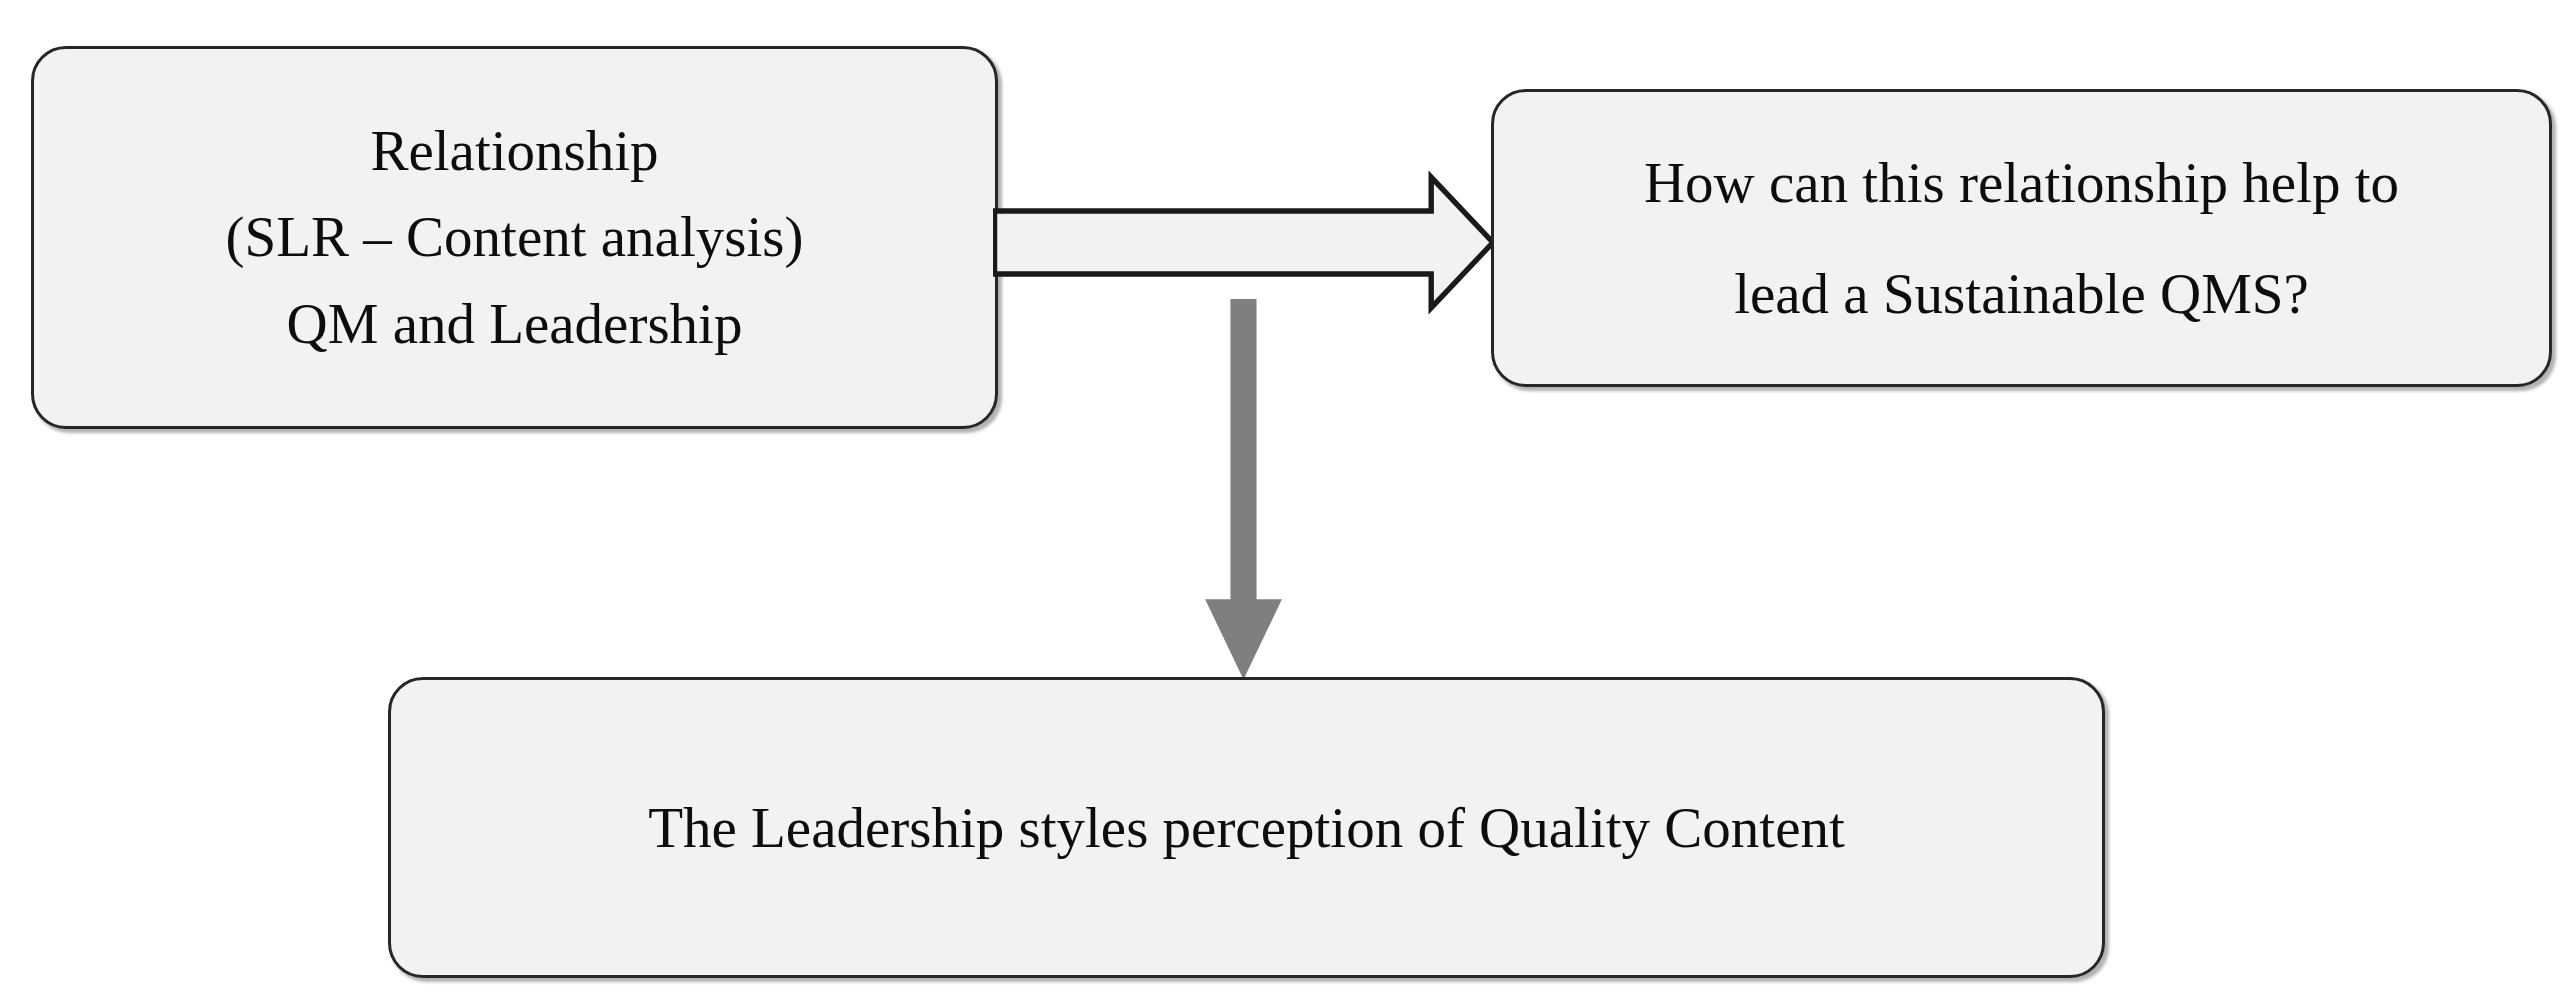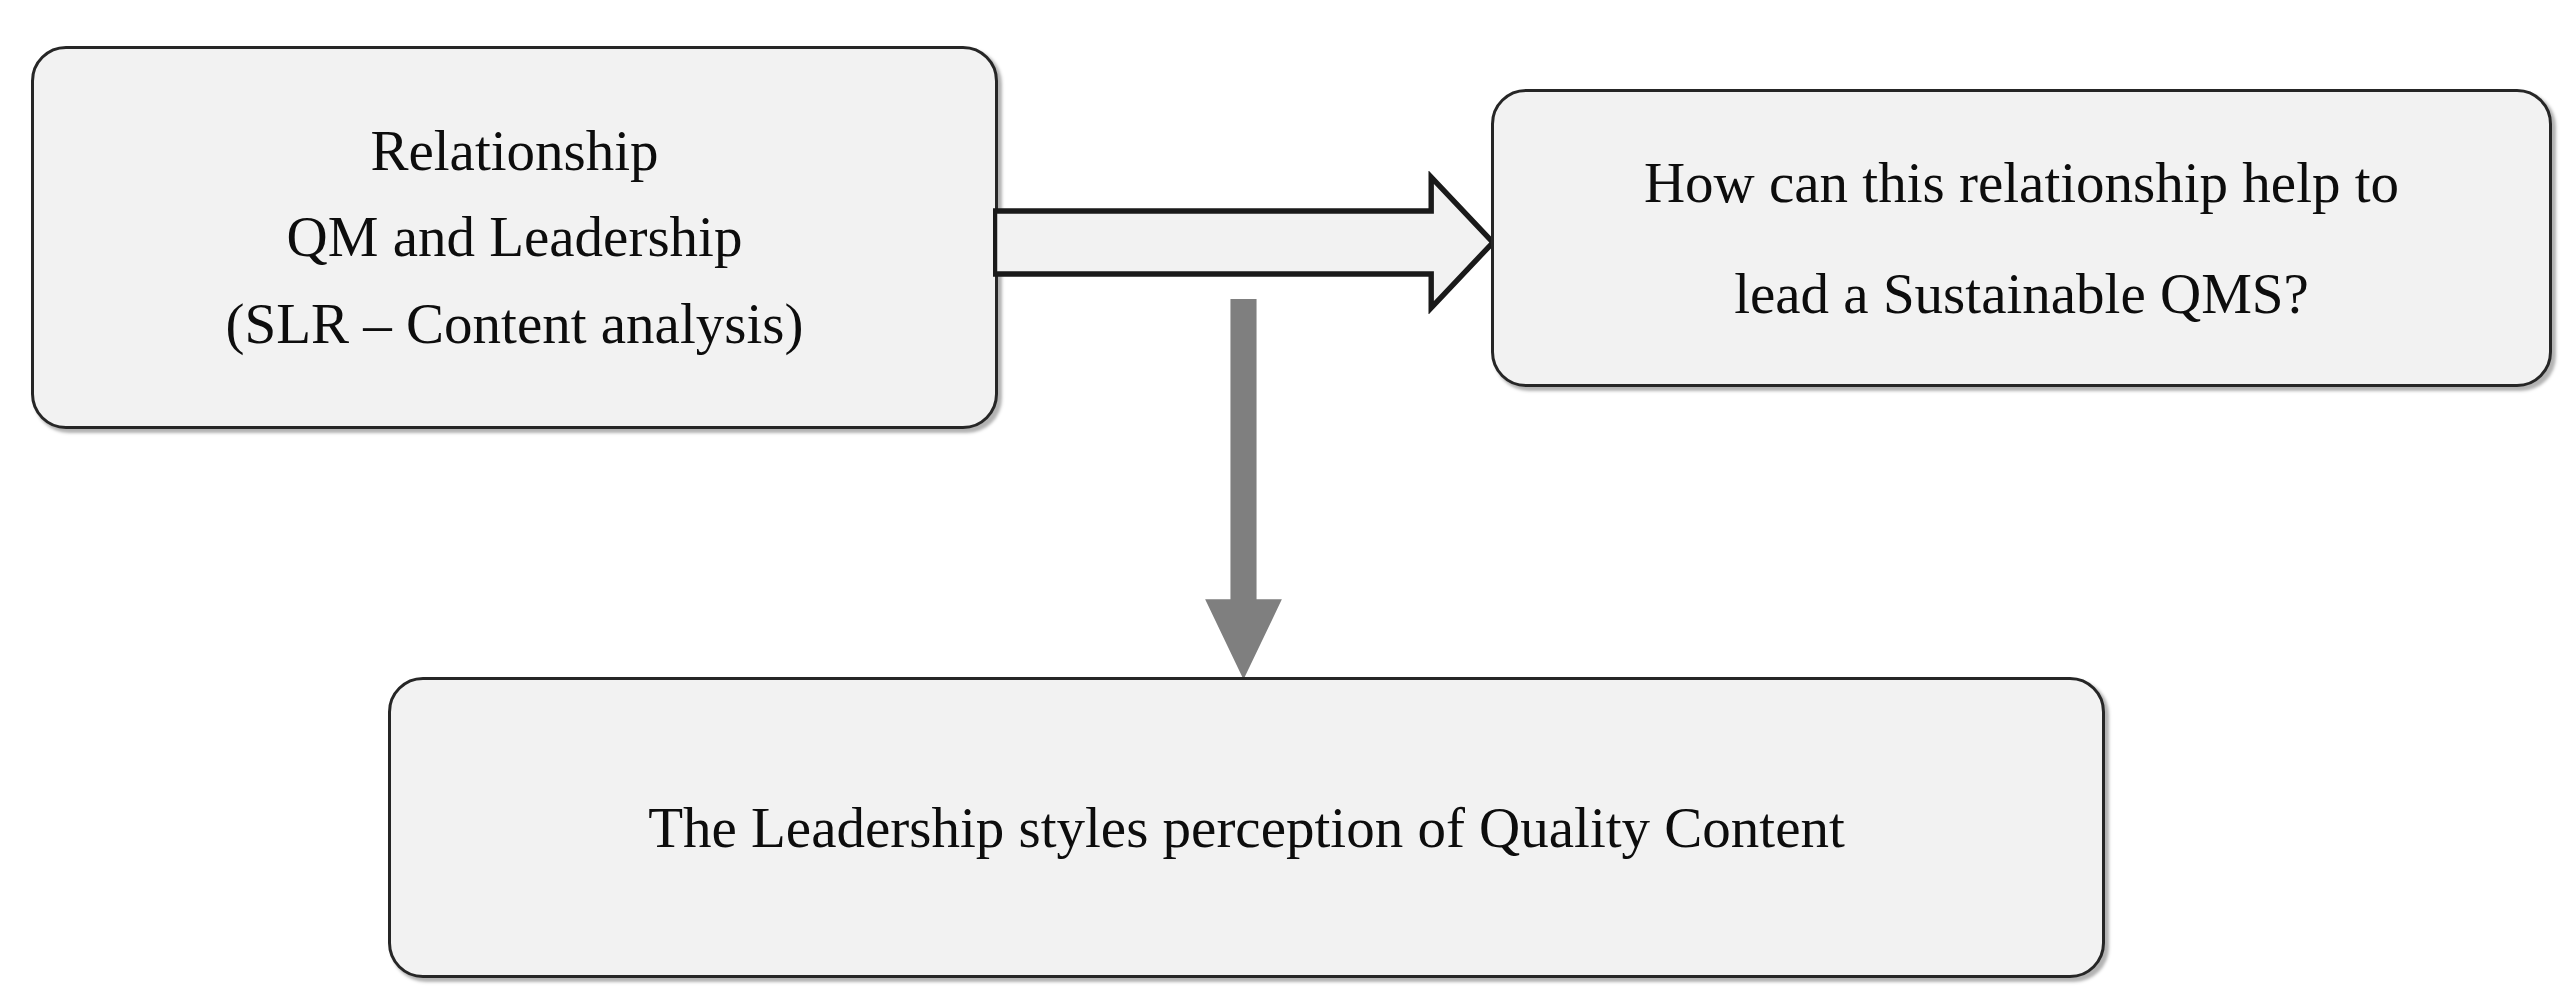--- a/index.html
+++ b/index.html
@@ -84,22 +84,22 @@
   }
   #arrow-down svg { display: block; width: 100%; height: 100%; }
 </style>
 </head>
 <body>
 
 <div id="canvas">
 
   <div class="node" id="node-relationship">
     <span class="line">Relationship</span>
+    <span class="line">(SLR – Content analysis)</span>
     <span class="line">QM and Leadership</span>
-    <span class="line">(SLR – Content analysis)</span>
   </div>
 
   <div id="arrow-right">
     <svg viewBox="0 0 652 186" preserveAspectRatio="none">
       <polygon points="2,52 568,52 568,8 648,93 568,178 568,134 2,134" fill="#f2f2f2" stroke="#1a1a1a" stroke-width="7" stroke-linejoin="miter"></polygon>
     </svg>
   </div>
 
   <div id="arrow-down">
     <svg viewBox="0 0 116 496" preserveAspectRatio="none">

